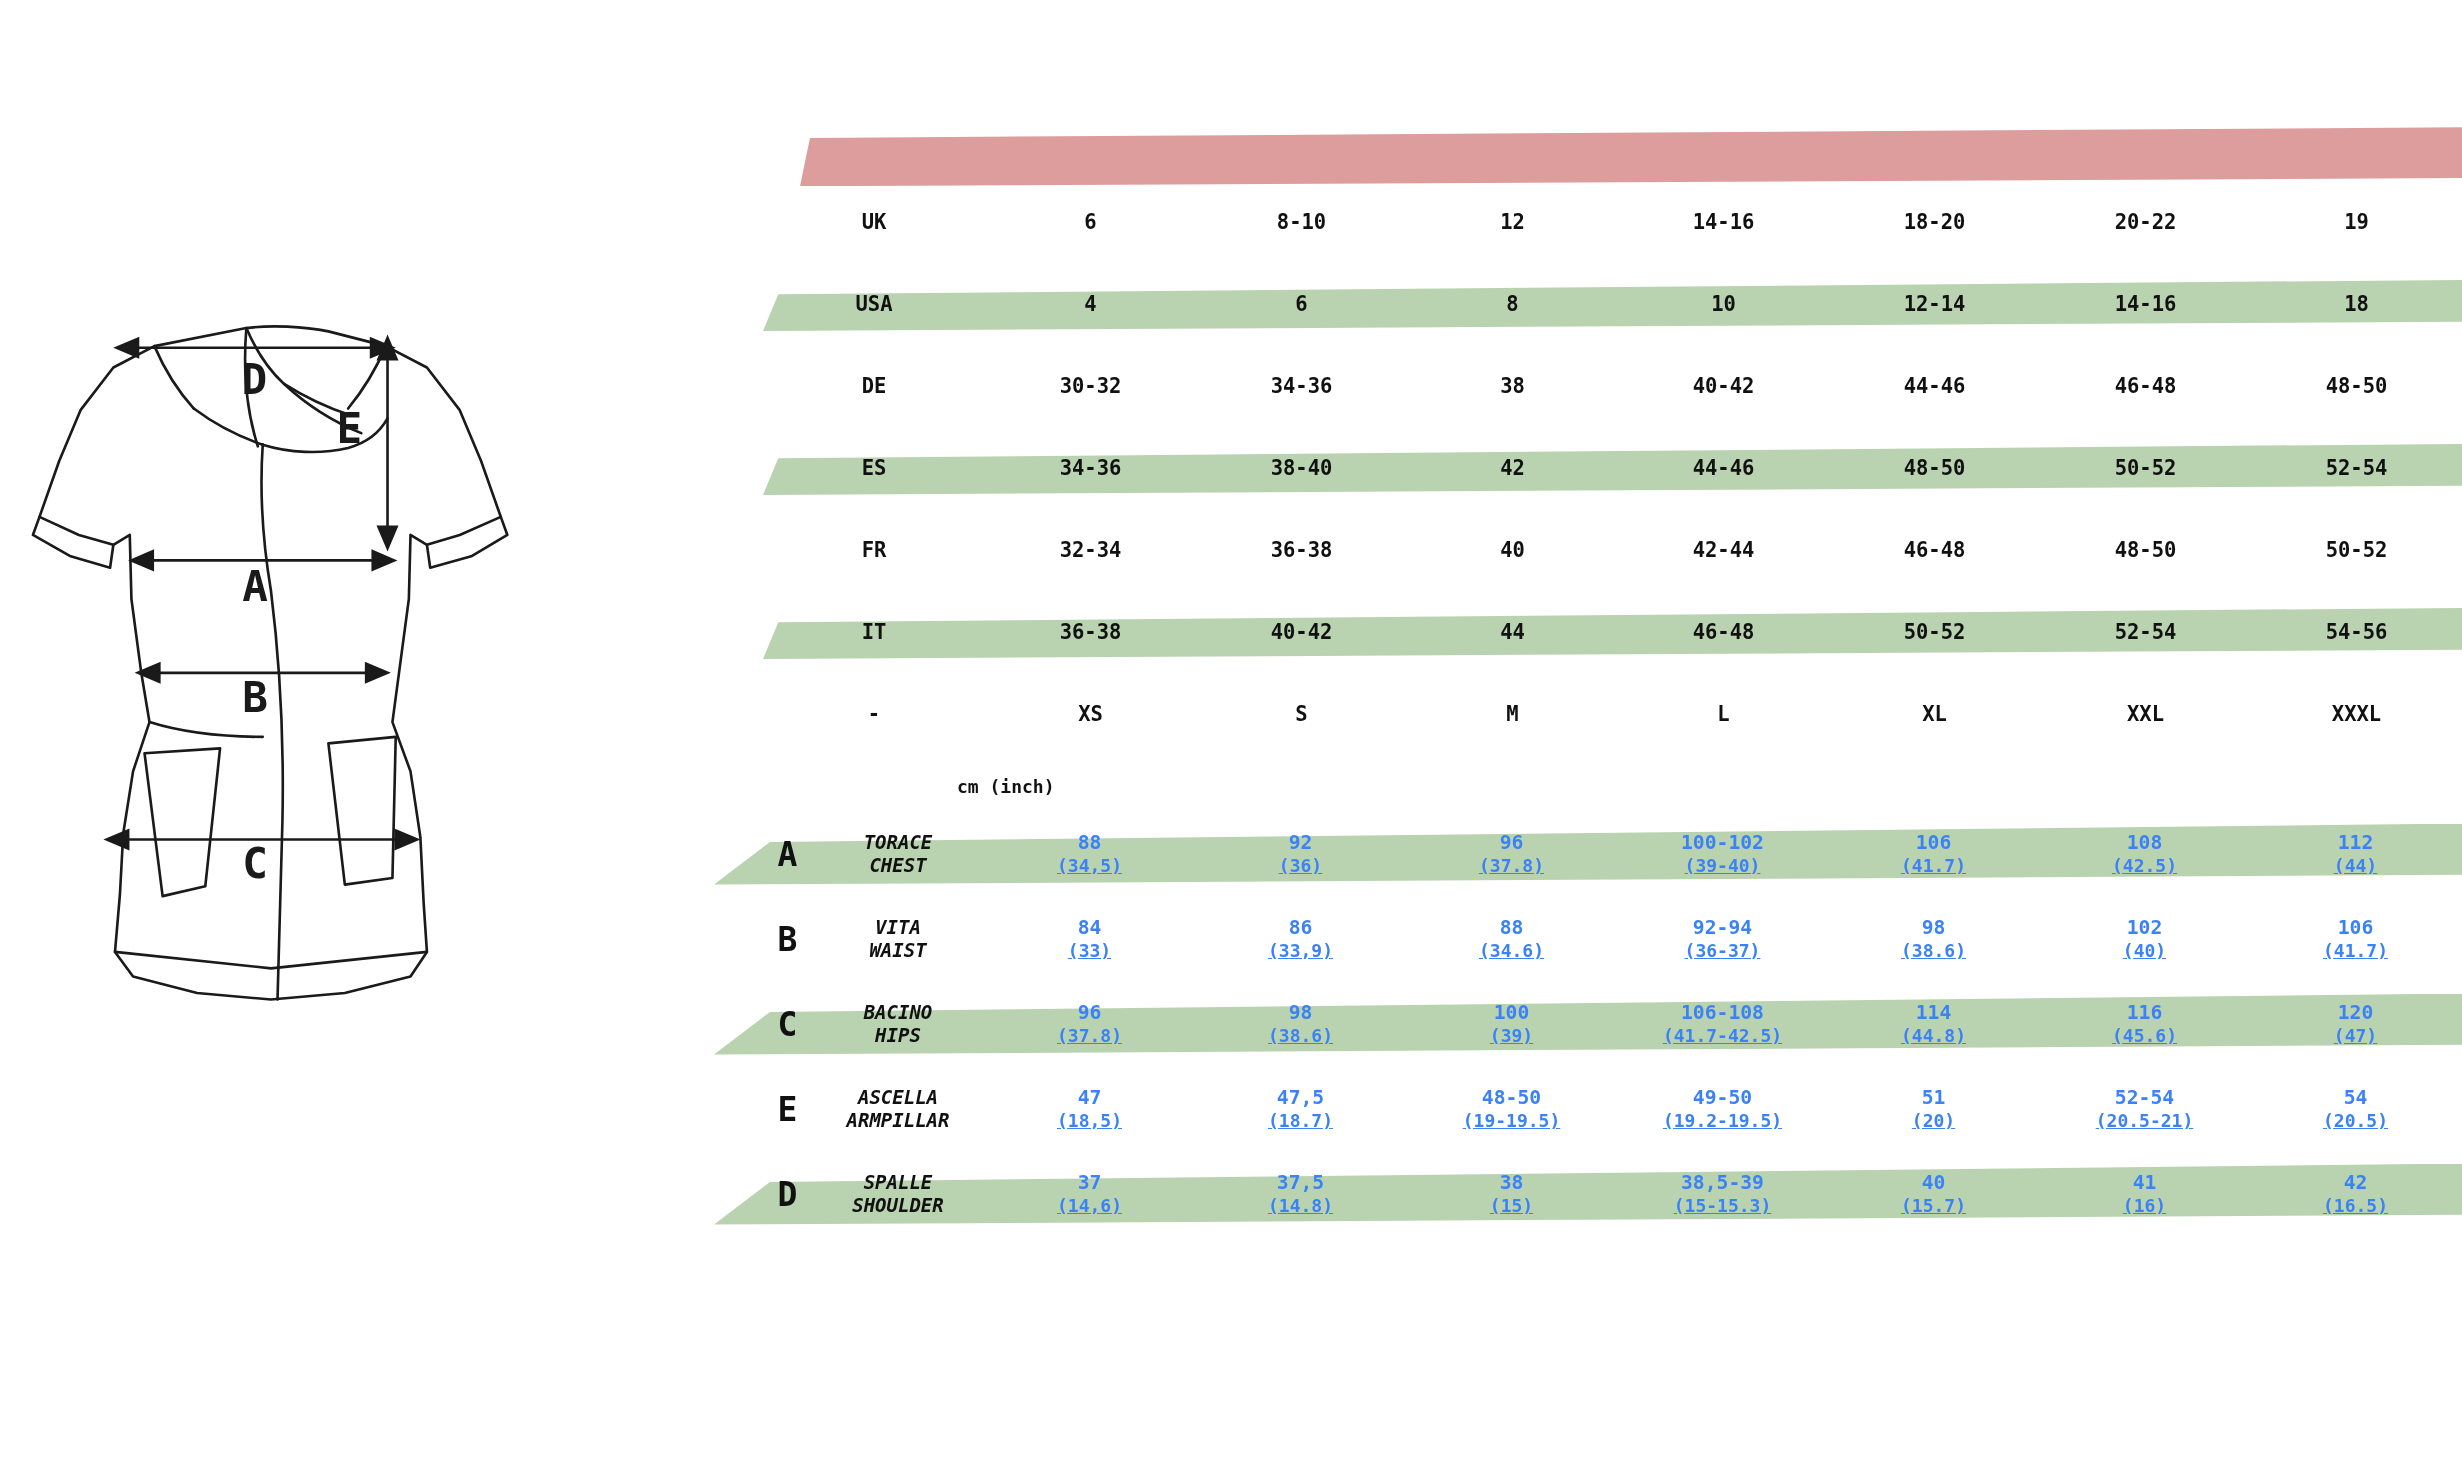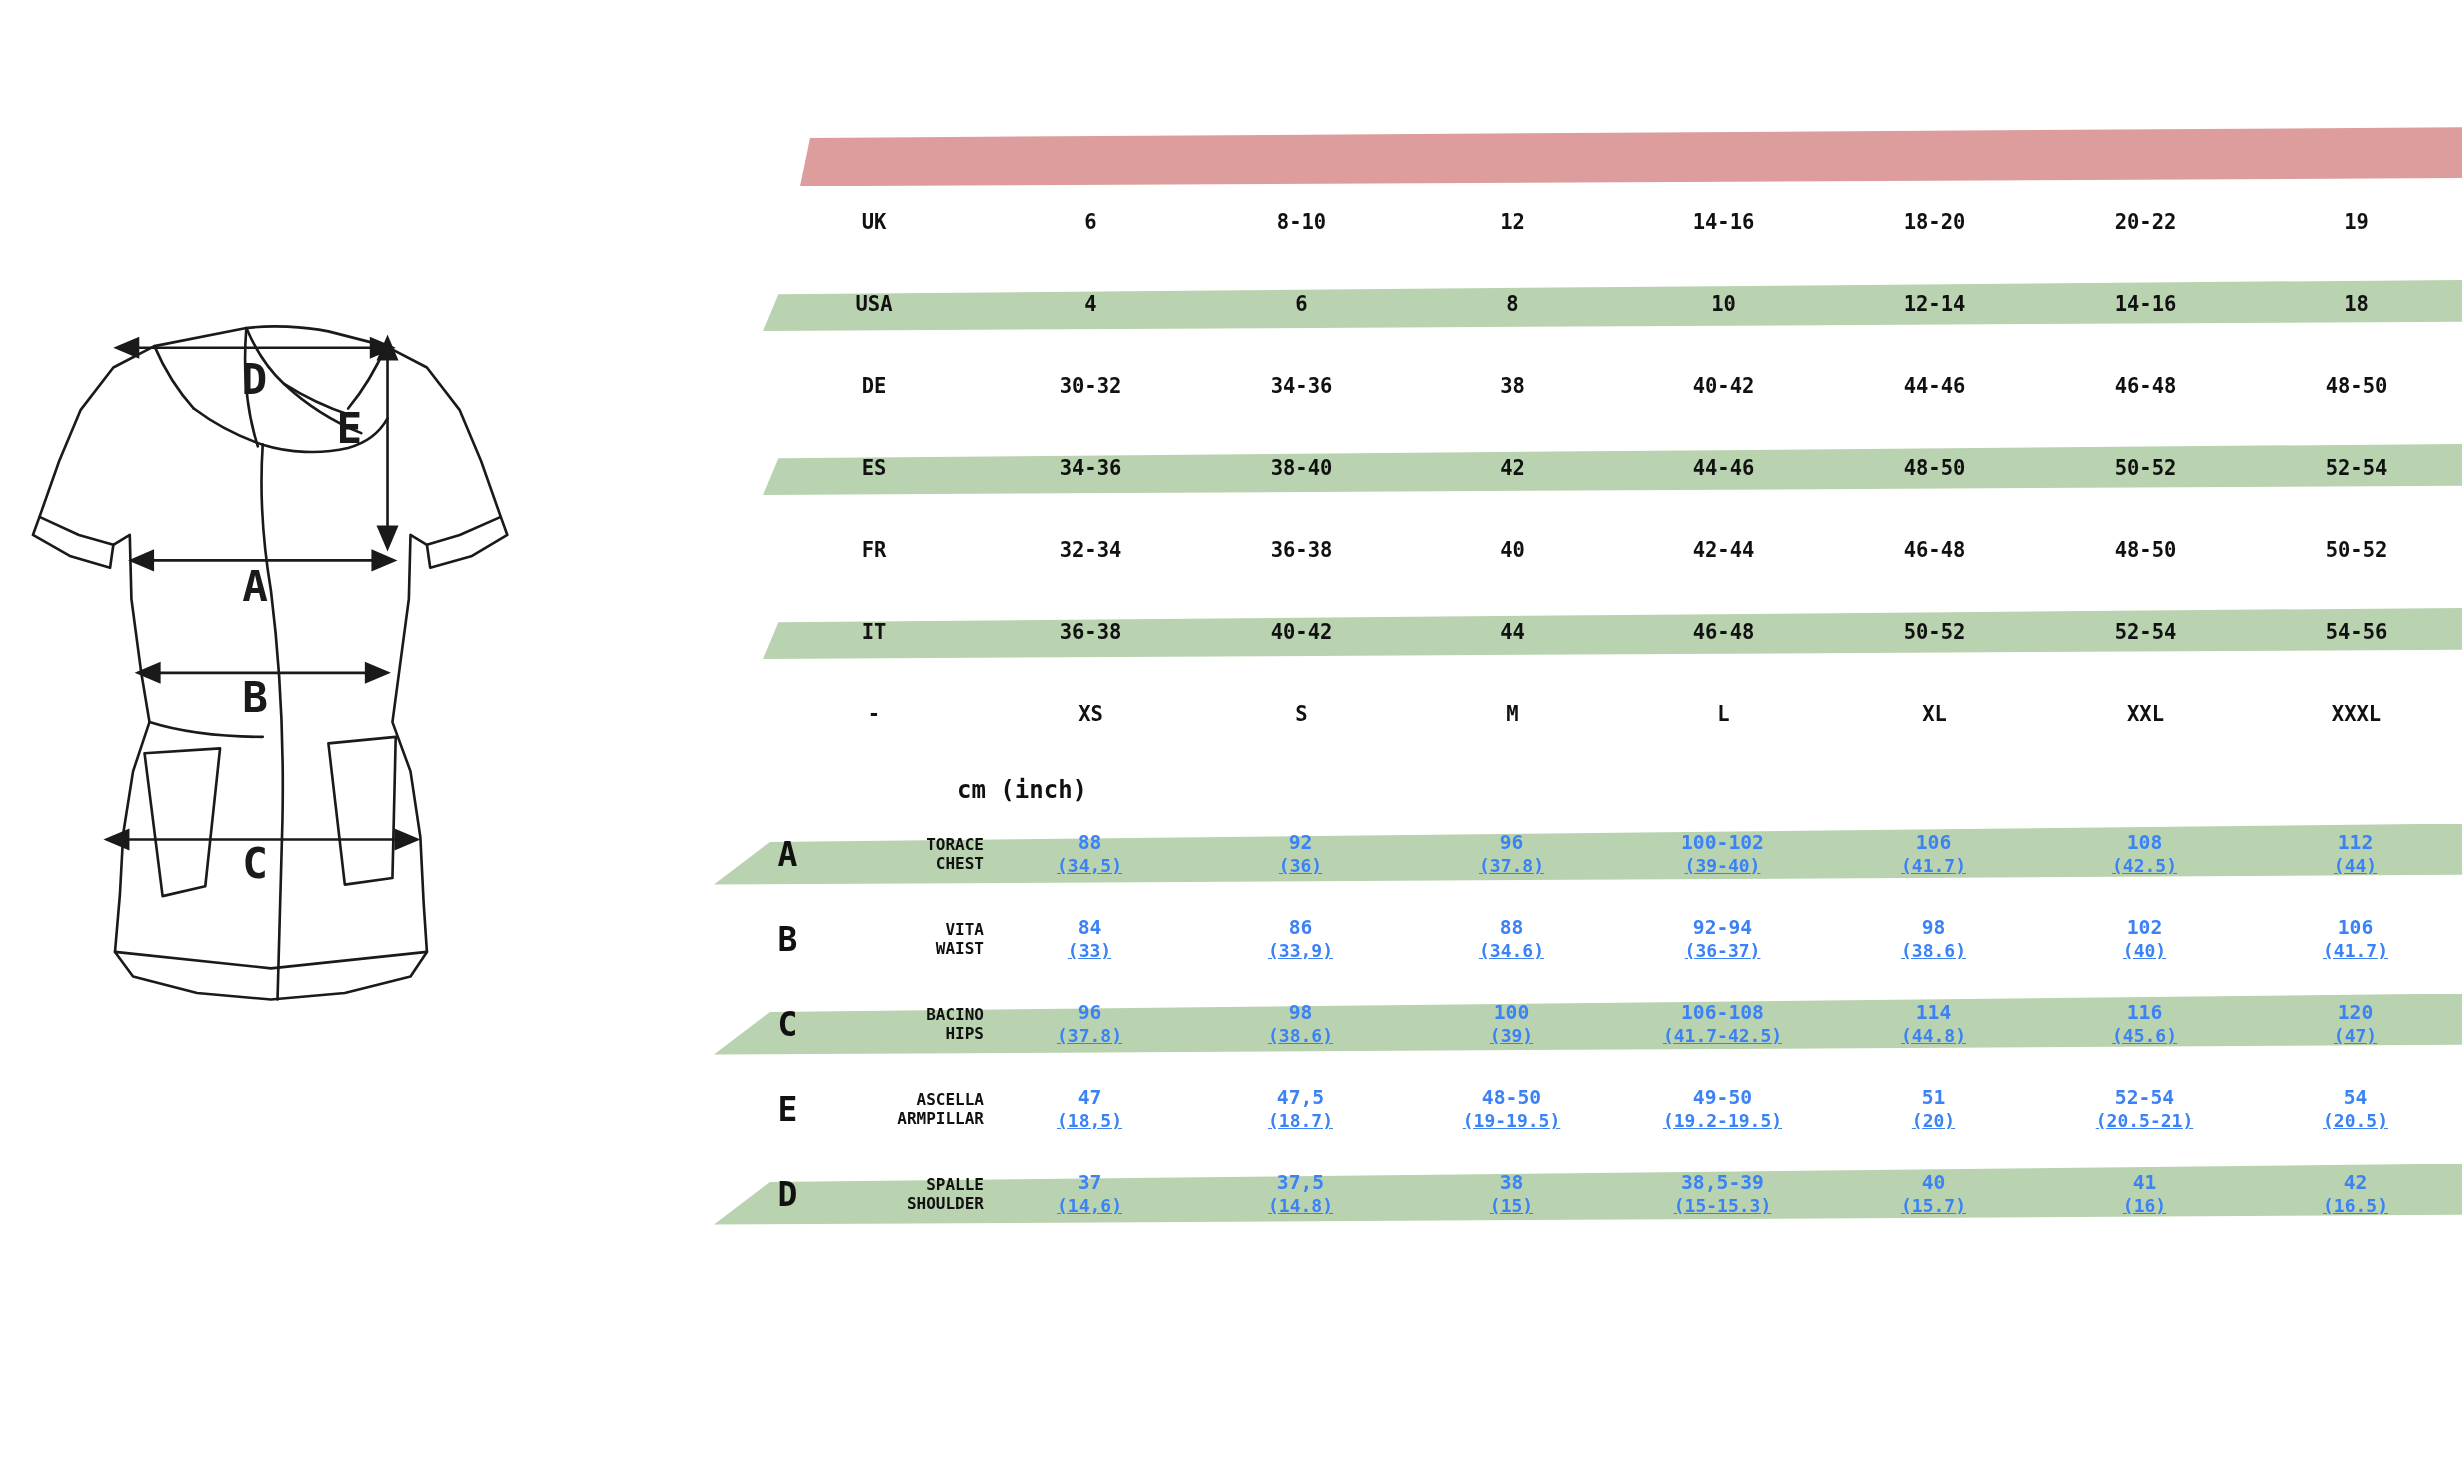--- a/index.html
+++ b/index.html
@@ -99,21 +99,21 @@
   .cm-note {
     position: absolute;
     left: 0px;
     top: 661px;
     width: 1699px;
   }
   .cm-note span {
     position: absolute;
     left: 194px;
     top: 0;
-    font-size: 24px;
+    font-size: 18px;
     font-weight: bold;
     color: #111;
     letter-spacing: 0px;
   }
 
   
   .measure-rows {
     position: absolute;
     left: 0;
     top: 702px;
@@ -143,25 +143,26 @@
   }
   .mletter {
     width: 49px;
     text-align: center;
     font-size: 33px;
     font-weight: bold;
     color: #111;
   }
   .mname {
     width: 172px;
-    text-align: right;
-    font-size: 16px;
+    text-align: center;
+    font-size: 19px;
     font-weight: bold;
     color: #111;
     line-height: 1.2;
+    font-style: italic;
   }
   .mval {
     width: 211px;
     text-align: center;
     font-size: 19.7px;
     font-weight: bold;
     color: #3b82f6;
     line-height: 1.2;
   }
   .mval .sub { font-size: 18px; display: block; text-decoration: underline; }

